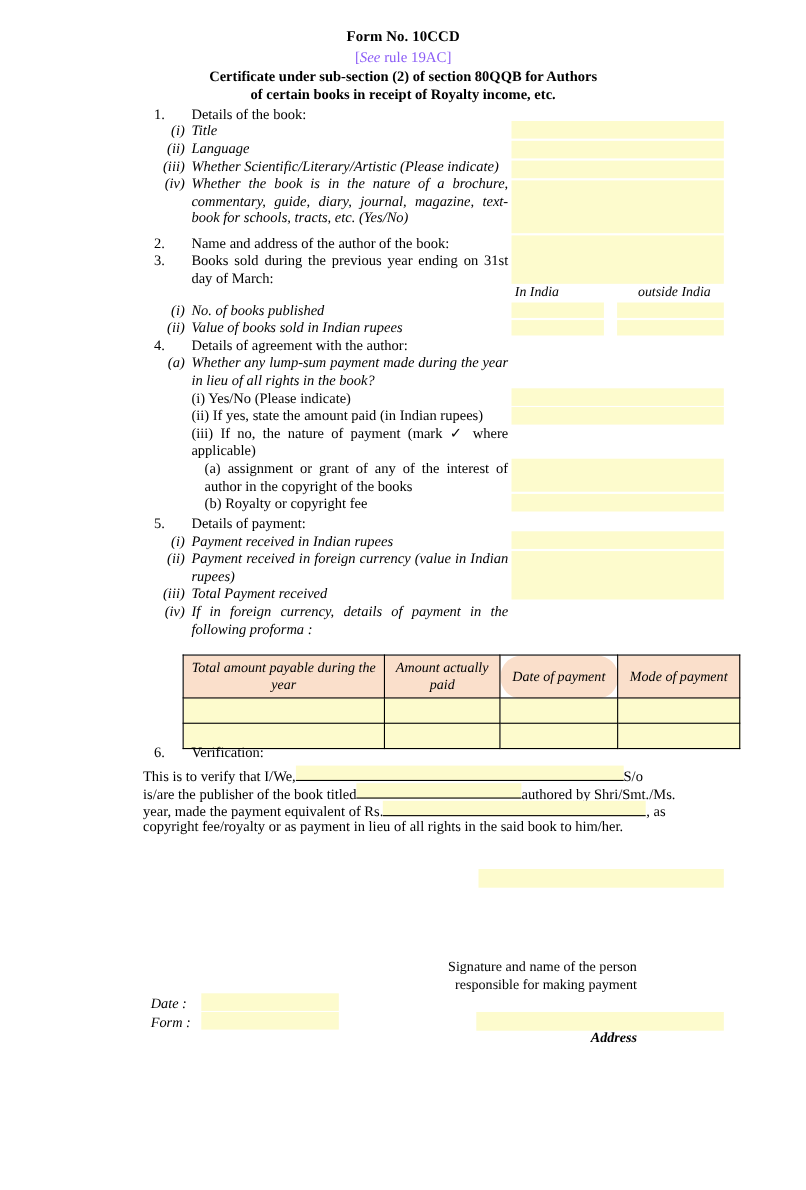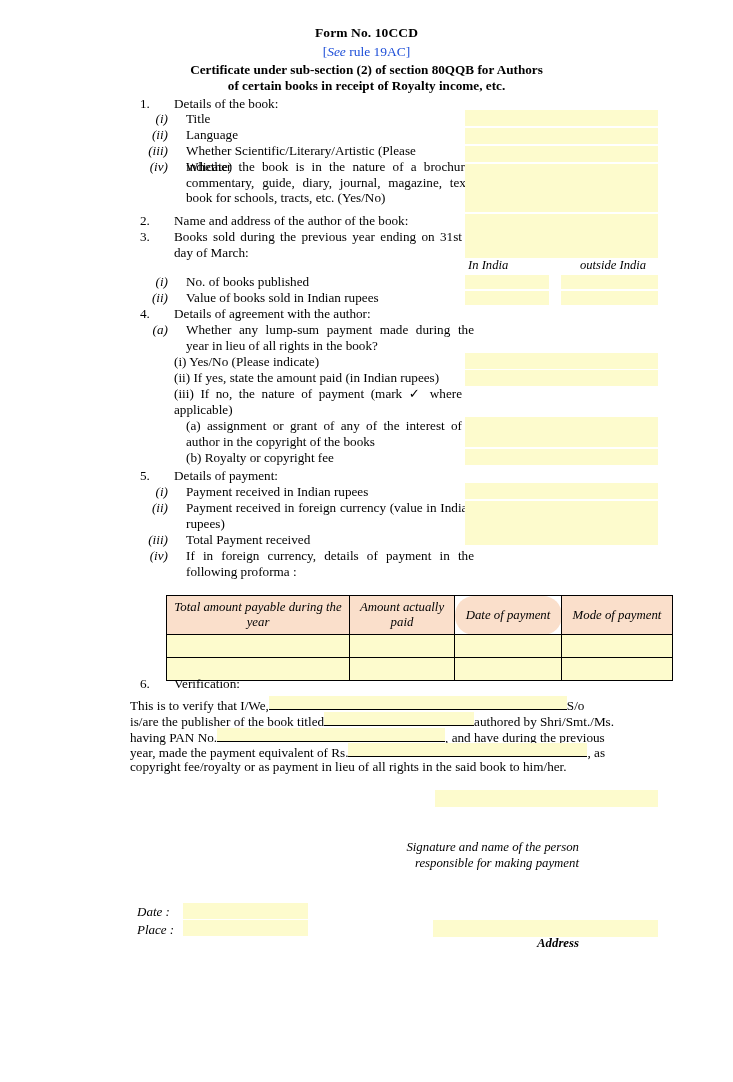--- a/index.html
+++ b/index.html
@@ -31,21 +31,21 @@
     font-weight: bold;
     font-size: 13.5px;
     letter-spacing: .1px;
   }
   .hd-rule {
     position: absolute;
     left: 0; top: 44px;
     width: 733px;
     text-align: center;
     font-size: 13.5px;
-    color: #1d4ed8;
+    color: #8b5cf6;
   }
   .hd-rule i { font-style: italic; }
   .hd-cert {
     position: absolute;
     left: 0; top: 62px;
     width: 733px;
     text-align: center;
     font-weight: bold;
     font-size: 13.2px;
     line-height: 15.5px;
@@ -67,21 +67,21 @@
   .row .txt {
     position: absolute;
     left: 40px; top: 0;
     text-align: justify;
     text-justify: inter-word;
   }
   .row .txt.nj { text-align: left; }
 
   
   .sub2 .num { left: 0; width: 34px; text-align: right; }
-  .sub2 .txt { left: 52px; }
+  .sub2 .txt { left: 40px; font-style: italic; }
 
   
   .fld {
     position: absolute;
     background: #fdfbcd;
   }
   .fld-split-l { position: absolute; background: #fdfbcd; }
   .fld-split-r { position: absolute; background: #fdfbcd; }
 
   .colhdr {
@@ -141,24 +141,23 @@
     background: #fdfbcd;
     border-bottom: 1px solid #000;
     vertical-align: baseline;
     height: 13px;
   }
 
   
   .sig-note {
     position: absolute;
     right: 75px;
-    top: 840px;
+    top: 872px;
     width: 260px;
     text-align: right;
-    font-style: italic;
     font-size: 12.8px;
     line-height: 15.5px;
   }
   .dp-label {
     position: absolute;
     font-style: italic;
     font-size: 13px;
   }
   .addr {
     position: absolute;
@@ -331,37 +330,36 @@
     <span class="num rn">6.</span>
     <span class="txt nj">Verification:</span>
   </div>
 
   <div class="verif-block">
     <div class="vline"><span>This is to verify that I/We,</span><span class="blank" style="width:298px;"></span><span>S/o</span></div>
 
     <div class="vline"><span>is/are the publisher of the book titled</span><span class="blank" style="width:150px;"></span><span>authored by Shri/Smt./Ms.</span></div>
 
 
-    <div class="vline"><span>having PAN No.</span><span class="blank" style="width:228px;"></span><span>, and have during the previous</span></div>
 
     <div class="vline"><span>year, made the payment equivalent of Rs.</span><span class="blank" style="width:239px;"></span><span>, as</span></div>
 
     <div class="vline"><span>copyright fee/royalty or as payment in lieu of all rights in the said book to him/her.</span></div>
   </div>
 
   <div class="fld" style="left:435px; top:790px; width:223px; height:17px;"></div>
 
   <div class="sig-note">
     <div>Signature and name of the person</div>
     <div>responsible for making payment</div>
   </div>
 
   <div class="dp-label" style="left:137px; top:904px;">Date :</div>
   <div class="fld" style="left:183px; top:903px; width:125px; height:16px;"></div>
 
-  <div class="dp-label" style="left:137px; top:922px;">Place :</div>
+  <div class="dp-label" style="left:137px; top:922px;">Form :</div>
   <div class="fld" style="left:183px; top:920px; width:125px; height:16px;"></div>
 
   <div class="fld" style="left:433px; top:920px; width:225px; height:17px;"></div>
 
   <div class="addr">Address</div>
 
 </div>
 
 </body></html>

